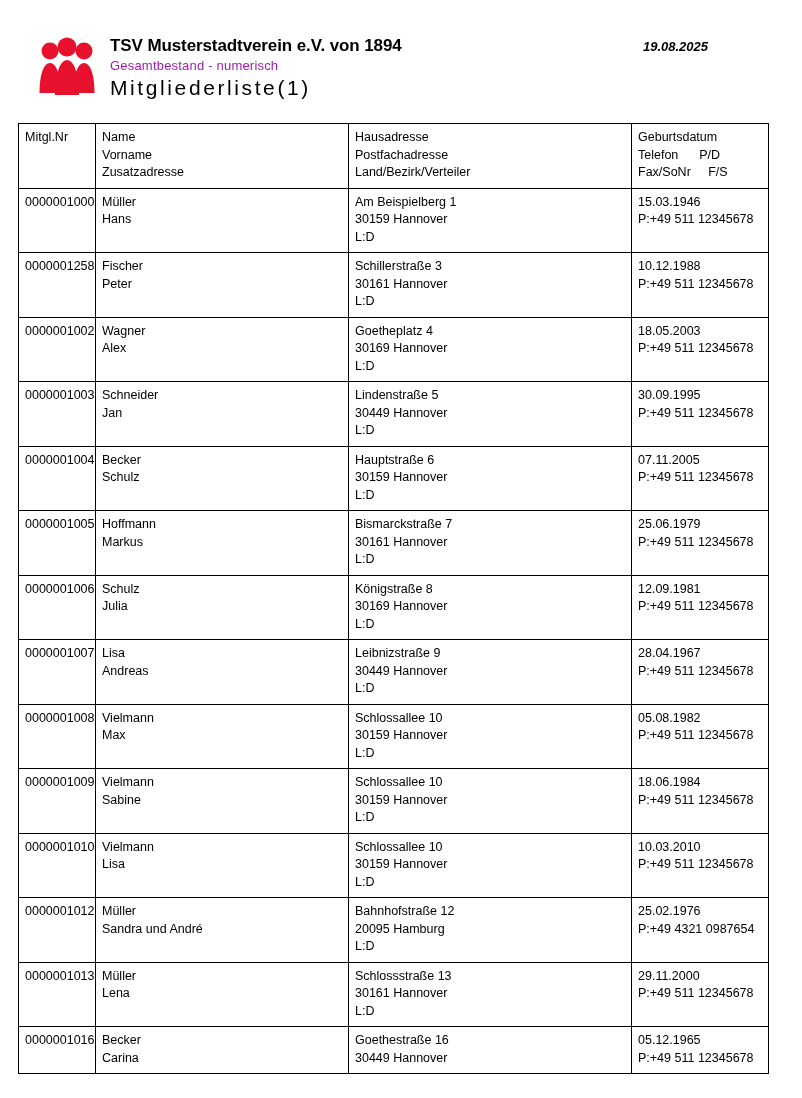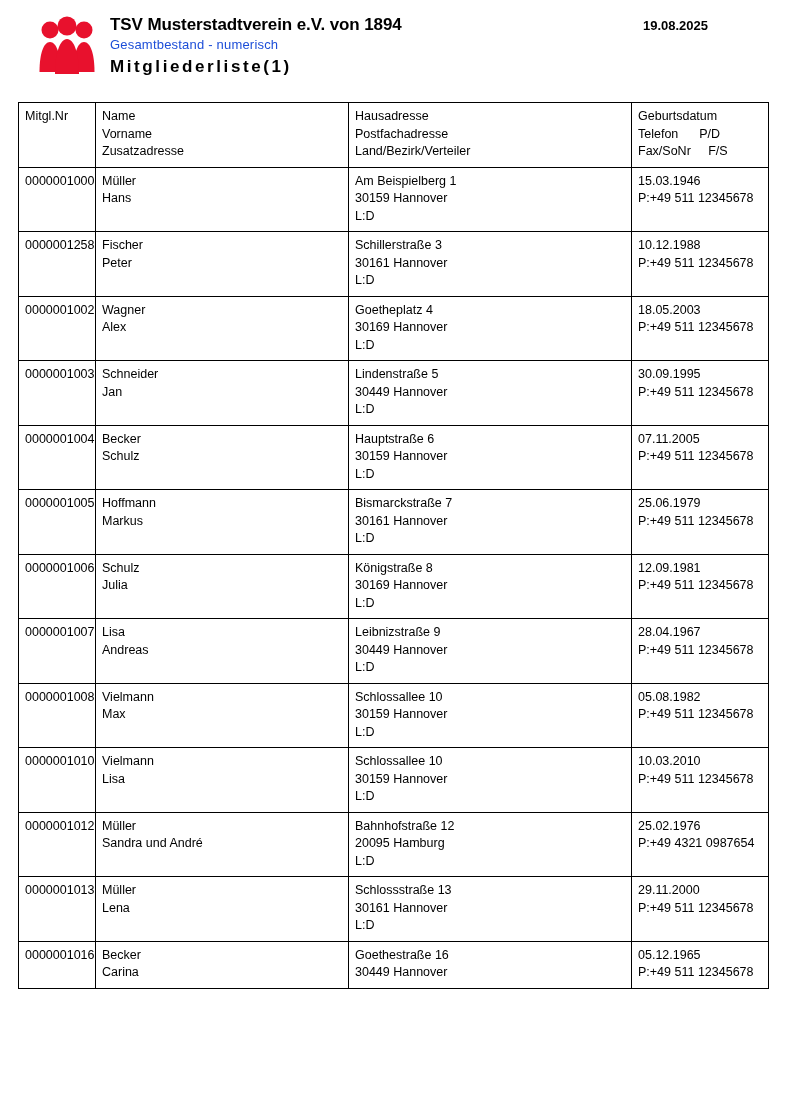--- a/index.html
+++ b/index.html
@@ -14,20 +14,21 @@
     color: #000000;
     position: relative;
     overflow: hidden;
   }
   .page {
     width: 802px;
     height: 1016px;
     box-sizing: border-box;
     padding: 10px 18px 0 18px;
     position: relative;
+    margin-top: 21px;
   }
 
   
   .header {
     display: flex;
     align-items: flex-start;
     height: 84px;
     position: relative;
   }
   .logo {
@@ -41,37 +42,38 @@
     padding-top: 4px;
   }
   .club-name {
     font-size: 17px;
     font-weight: bold;
     letter-spacing: -0.1px;
     line-height: 21px;
   }
   .subtitle {
     font-size: 13px;
-    color: #1d4ed8;
+    color: #a21caf;
     line-height: 19px;
     letter-spacing: 0.2px;
   }
   .doc-title {
-    font-size: 17px;
-    font-weight: bold;
+    font-size: 21px;
+    font-weight: normal;
     letter-spacing: 2.6px;
     line-height: 24px;
     margin-top: 1px;
   }
   .doc-date {
     font-size: 13px;
     font-weight: bold;
     padding-top: 8px;
     padding-right: 76px;
     white-space: nowrap;
+    font-style: italic;
   }
 
   
   table.members {
     border-collapse: collapse;
     width: 750px;
     margin-top: 8px;
     table-layout: fixed;
   }
   table.members td, table.members th {
@@ -317,20 +319,38 @@
           <div class="cell-line">Schlossallee 10</div>
           <div class="cell-line">30159 Hannover</div>
           <div class="cell-line">L:D</div>
         </td>
         <td>
           <div class="cell-line">05.08.1982</div>
           <div class="cell-line ph-tel">P:+49 511 12345678</div>
         </td>
       </tr>
 
+      <tr>
+        <td>
+          <div class="cell-line">0000001009</div>
+        </td>
+        <td>
+          <div class="cell-line">Vielmann</div>
+          <div class="cell-line">Sabine</div>
+        </td>
+        <td>
+          <div class="cell-line">Schlossallee 10</div>
+          <div class="cell-line">30159 Hannover</div>
+          <div class="cell-line">L:D</div>
+        </td>
+        <td>
+          <div class="cell-line">18.06.1984</div>
+          <div class="cell-line ph-tel">P:+49 511 12345678</div>
+        </td>
+      </tr>
 
       <tr>
         <td>
           <div class="cell-line">0000001010</div>
         </td>
         <td>
           <div class="cell-line">Vielmann</div>
           <div class="cell-line">Lisa</div>
         </td>
         <td>

